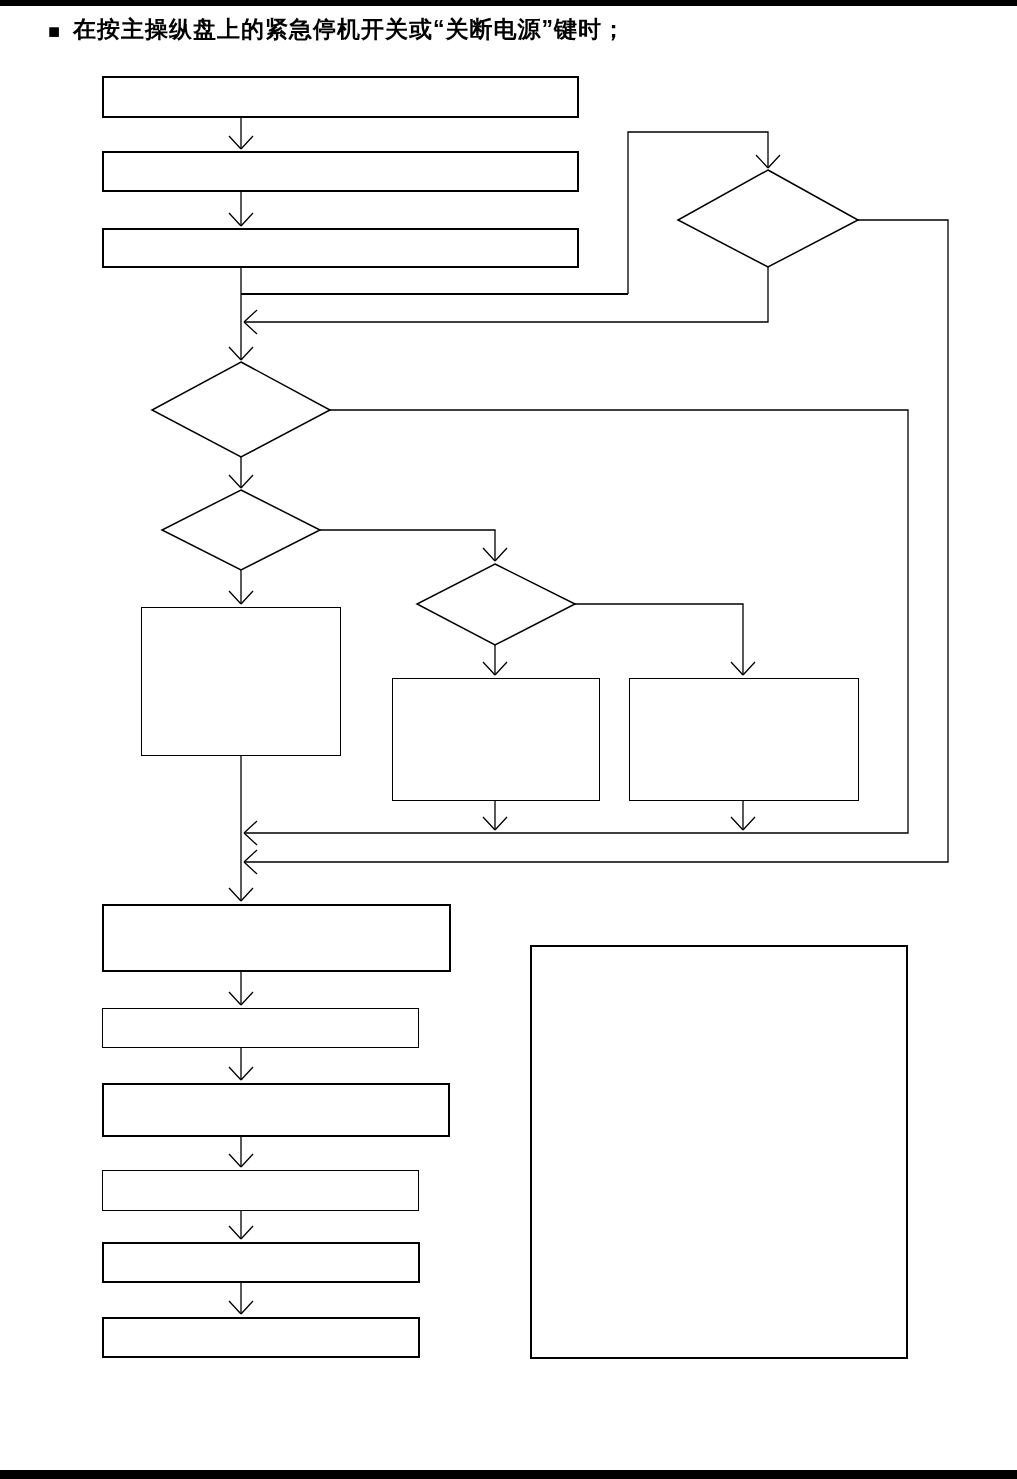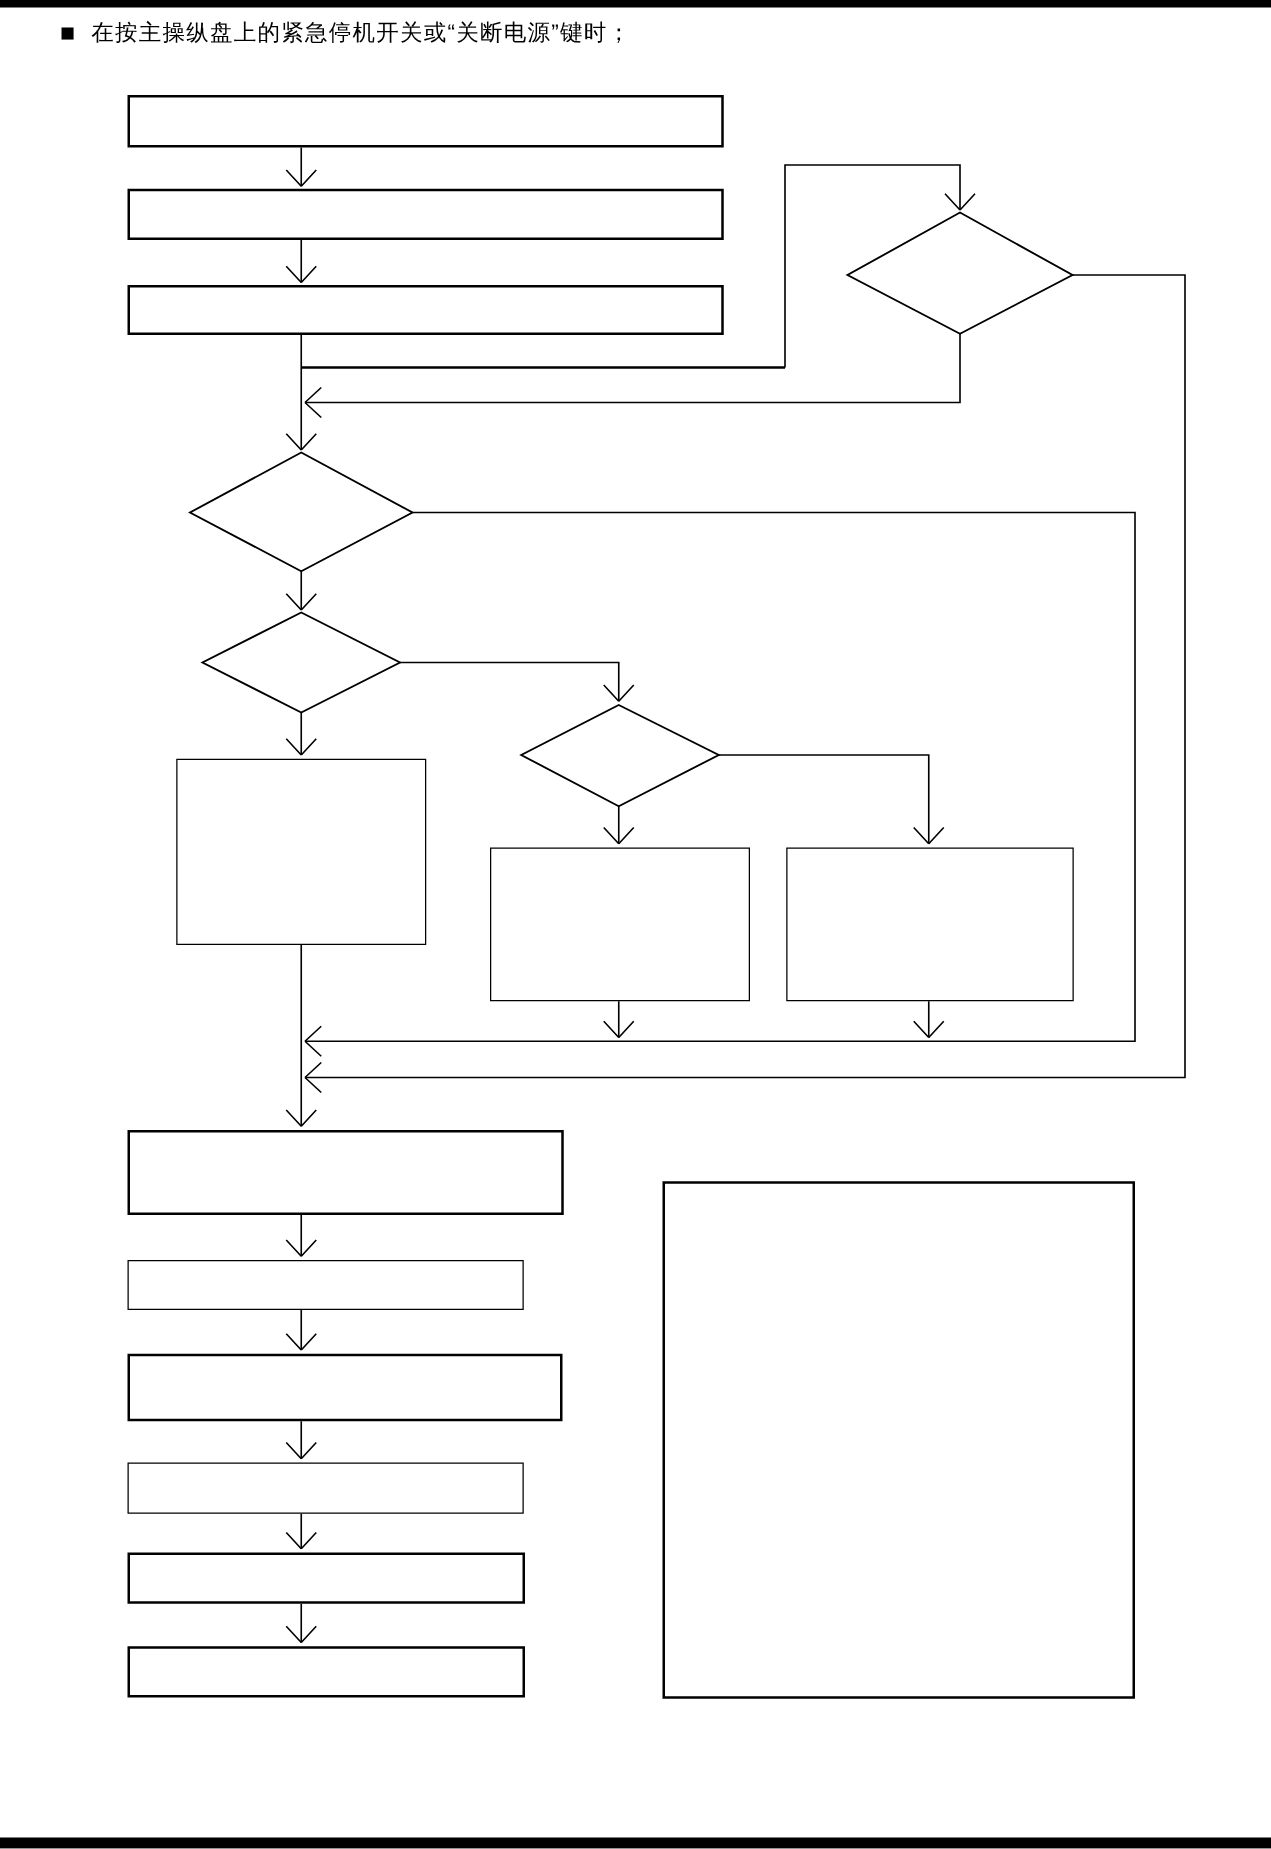--- a/index.html
+++ b/index.html
@@ -32,22 +32,22 @@
     align-items: center;
     gap: 13px;
     color: #000000;
   }
   .header .bullet {
     font-size: 20px;
     line-height: 1;
     transform: translateY(1px);
   }
   .header .title {
-    font-size: 18px;
-    font-weight: normal;
+    font-size: 23px;
+    font-weight: bold;
     letter-spacing: 1px;
     white-space: nowrap;
   }
 
   
   .node {
     position: absolute;
     box-sizing: border-box;
     background: #ffffff;
     border: 1px solid #000000;

